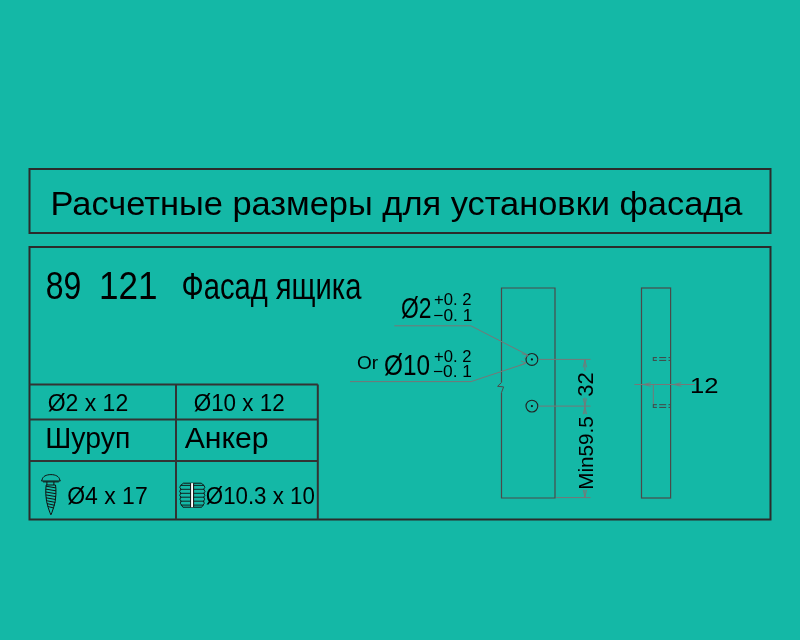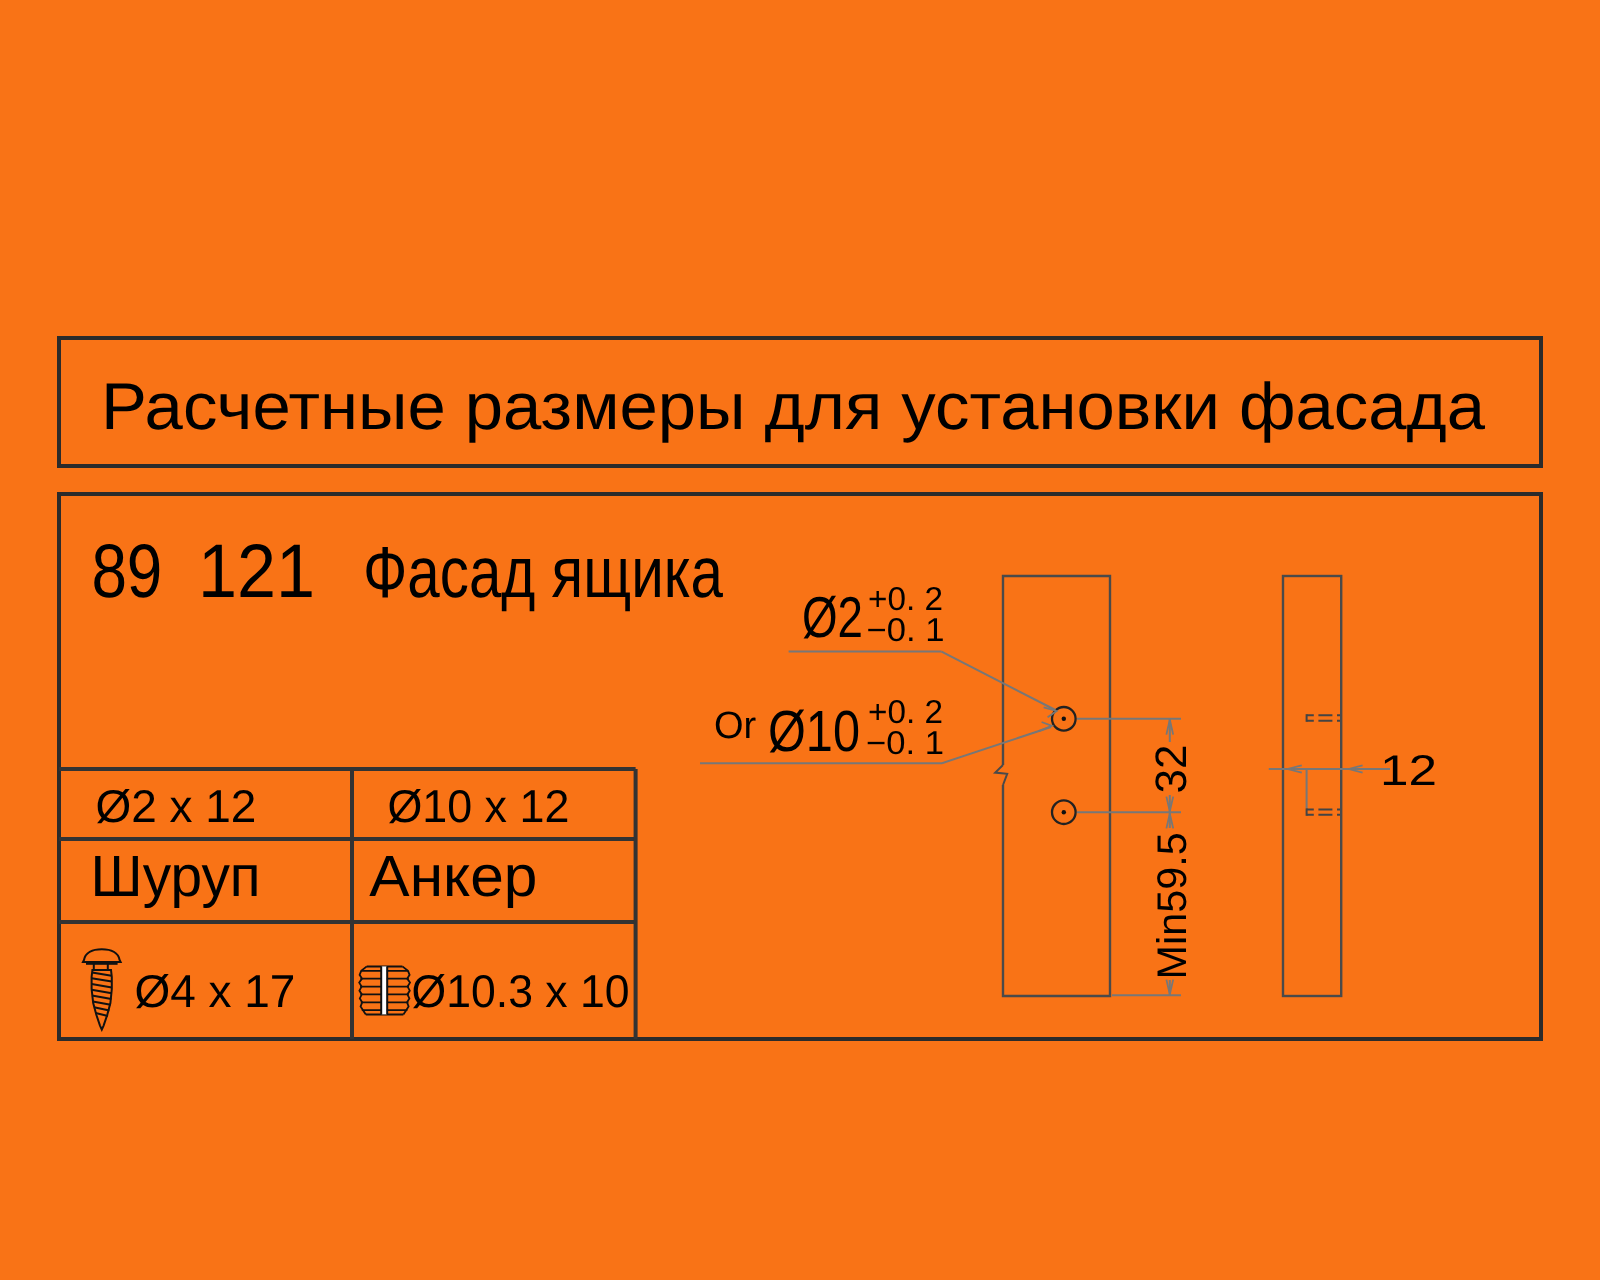--- a/index.html
+++ b/index.html
@@ -1,16 +1,16 @@
 <!DOCTYPE html>
 <html><head>
 <meta charset="utf-8">
 <style>
   html,body{margin:0;padding:0;background:#ffffff;}
-  #stage{position:relative;width:800px;height:640px;background:#f97316;overflow:hidden;
+  #stage{position:relative;width:800px;height:640px;background:#14b8a6;overflow:hidden;
          font-family:"Liberation Sans", sans-serif;}
   svg{position:absolute;left:0;top:0;}
   text{font-family:"Liberation Sans", sans-serif;fill:#000;}
 </style>
 </head>
 <body>
 <div id="stage">
 <svg width="800" height="640" viewBox="0 0 800 640">
 
   <rect x="29.5" y="169" width="741" height="64" fill="none" stroke="#2b2b2b" stroke-width="2"></rect>

